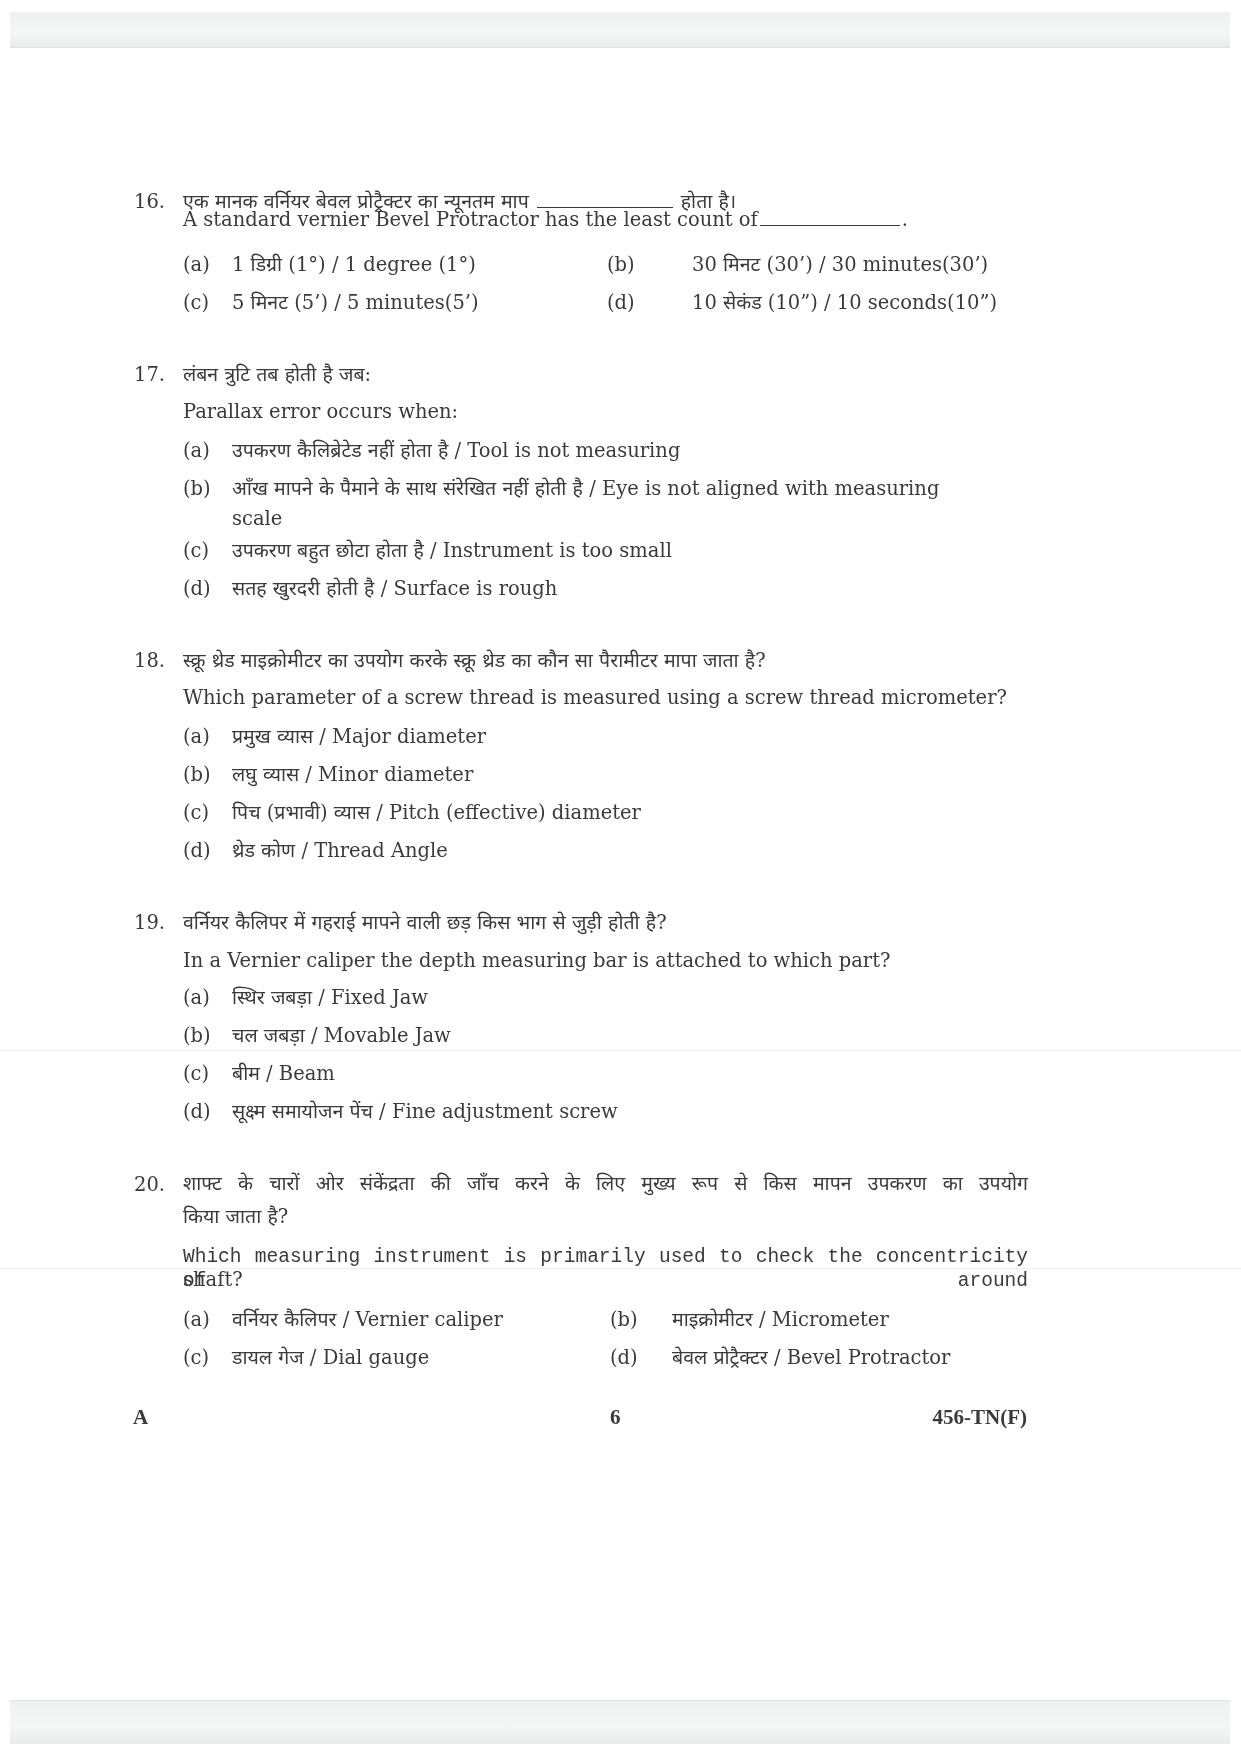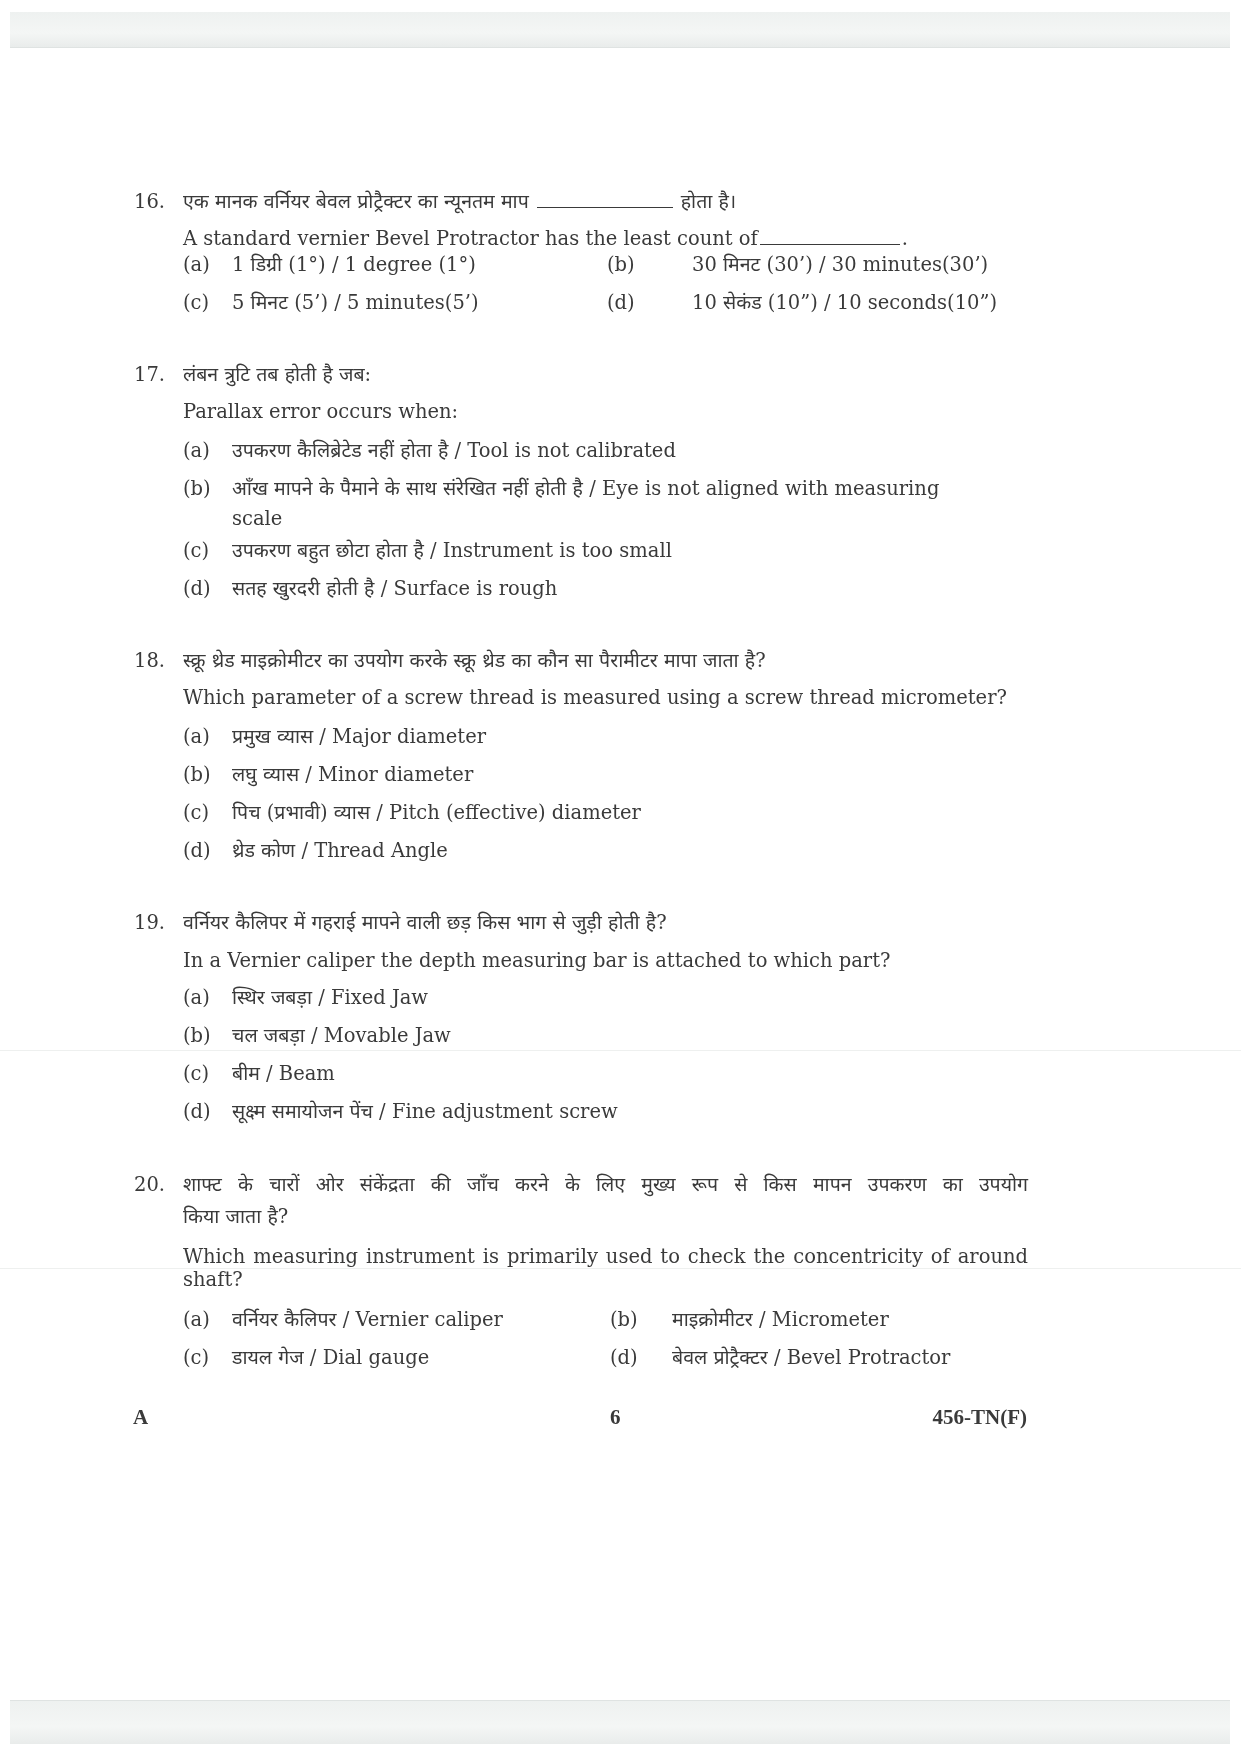--- a/index.html
+++ b/index.html
@@ -24,55 +24,55 @@
   .num { left: 134px; }
   .stem { left: 183px; }
   .opt-label { left: 183px; }
   .opt-text { left: 232px; }
   .opt-label-r { left: 607px; }
   .opt-text-r { left: 692px; }
   .blank {
     display: inline-block; border-bottom: 1.5px solid #3a3a3a;
     vertical-align: baseline; height: 1px; margin: 0 8px;
   }
-  .justify { width: 845px; text-align: justify; text-align-last: justify; white-space: normal; }
+  .justify { width: 845px; text-align: justify; text-align-last: justify; white-space: normal; font-family: Liberation Mono, monospace; }
   .footer { position: absolute; top: 1405px; font-size: 21px; font-weight: bold; color: #3a3a3a;
     font-family: "Liberation Serif", "DejaVu Serif", serif; }
 </style>
 </head>
 <body>
 
 <div class="band top"></div>
 <div class="faint-line" style="top:1050px"></div>
 <div class="faint-line" style="top:1268px"></div>
 
 <div class="q">
   <div class="line num" style="top:190px">16.</div>
   <div class="line stem" style="top:190px">
     <span>एक मानक वर्नियर बेवल प्रोट्रैक्टर का न्यूनतम माप</span><span class="blank" style="width:136px"></span><span>होता है।</span>
   </div>
-  <div class="line stem" style="top:227px">
+  <div class="line stem" style="top:208px">
     <span>A standard vernier Bevel Protractor has the least count of</span><span class="blank" style="width:140px;margin:0 2px"></span><span>.</span>
   </div>
   <div class="line opt-label" style="top:253px">(a)</div>
   <div class="line opt-text" style="top:253px">1 डिग्री (1°) / 1 degree (1°)</div>
   <div class="line opt-label-r" style="top:253px">(b)</div>
   <div class="line opt-text-r" style="top:253px">30 मिनट (30’) / 30 minutes(30’)</div>
   <div class="line opt-label" style="top:291px">(c)</div>
   <div class="line opt-text" style="top:291px">5 मिनट (5’) / 5 minutes(5’)</div>
   <div class="line opt-label-r" style="top:291px">(d)</div>
   <div class="line opt-text-r" style="top:291px">10 सेकंड (10”) / 10 seconds(10”)</div>
 </div>
 
 <div class="q">
   <div class="line num" style="top:363px">17.</div>
   <div class="line stem" style="top:363px">लंबन त्रुटि तब होती है जब:</div>
   <div class="line stem" style="top:400px">Parallax error occurs when:</div>
   <div class="line opt-label" style="top:439px">(a)</div>
-  <div class="line opt-text" style="top:439px">उपकरण कैलिब्रेटेड नहीं होता है / Tool is not calibrated</div>
+  <div class="line opt-text" style="top:439px">उपकरण कैलिब्रेटेड नहीं होता है / Tool is not measuring</div>
   <div class="line opt-label" style="top:477px">(b)</div>
   <div class="line opt-text" style="top:477px">आँख मापने के पैमाने के साथ संरेखित नहीं होती है / Eye is not aligned with measuring</div>
   <div class="line opt-text" style="top:507px">scale</div>
   <div class="line opt-label" style="top:539px">(c)</div>
   <div class="line opt-text" style="top:539px">उपकरण बहुत छोटा होता है / Instrument is too small</div>
   <div class="line opt-label" style="top:577px">(d)</div>
   <div class="line opt-text" style="top:577px">सतह खुरदरी होती है / Surface is rough</div>
 </div>
 
 <div class="q">

